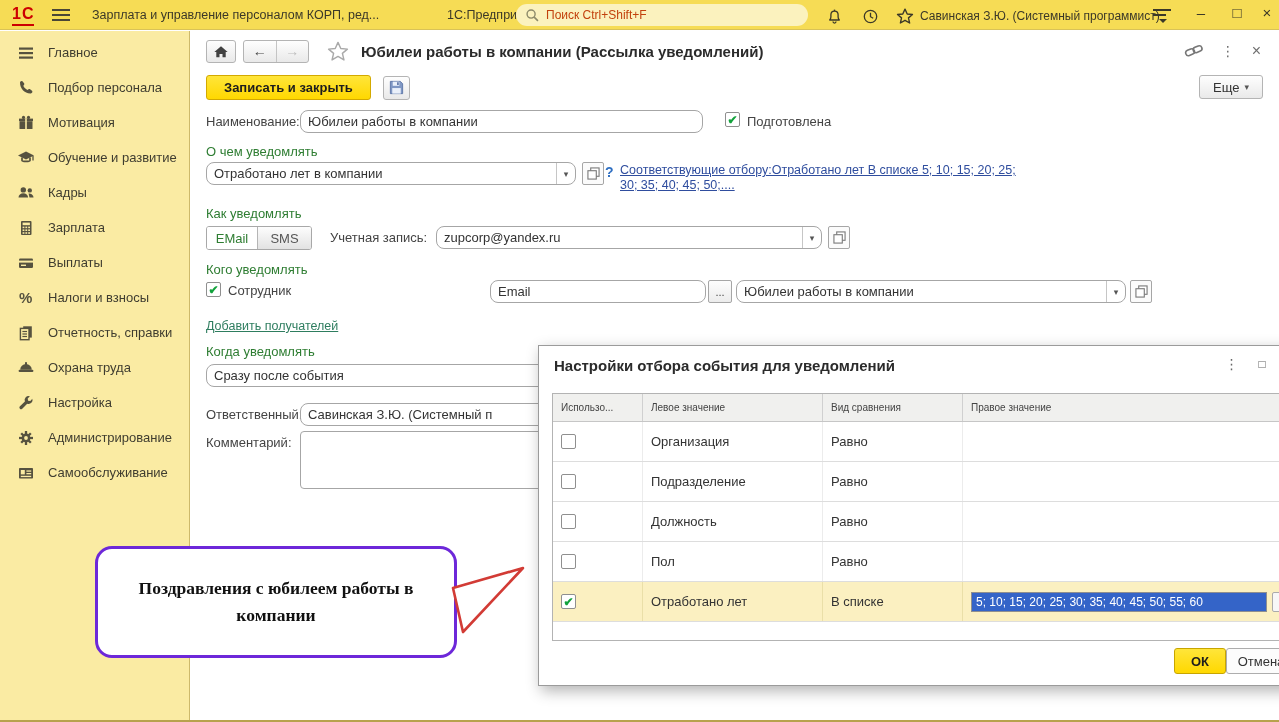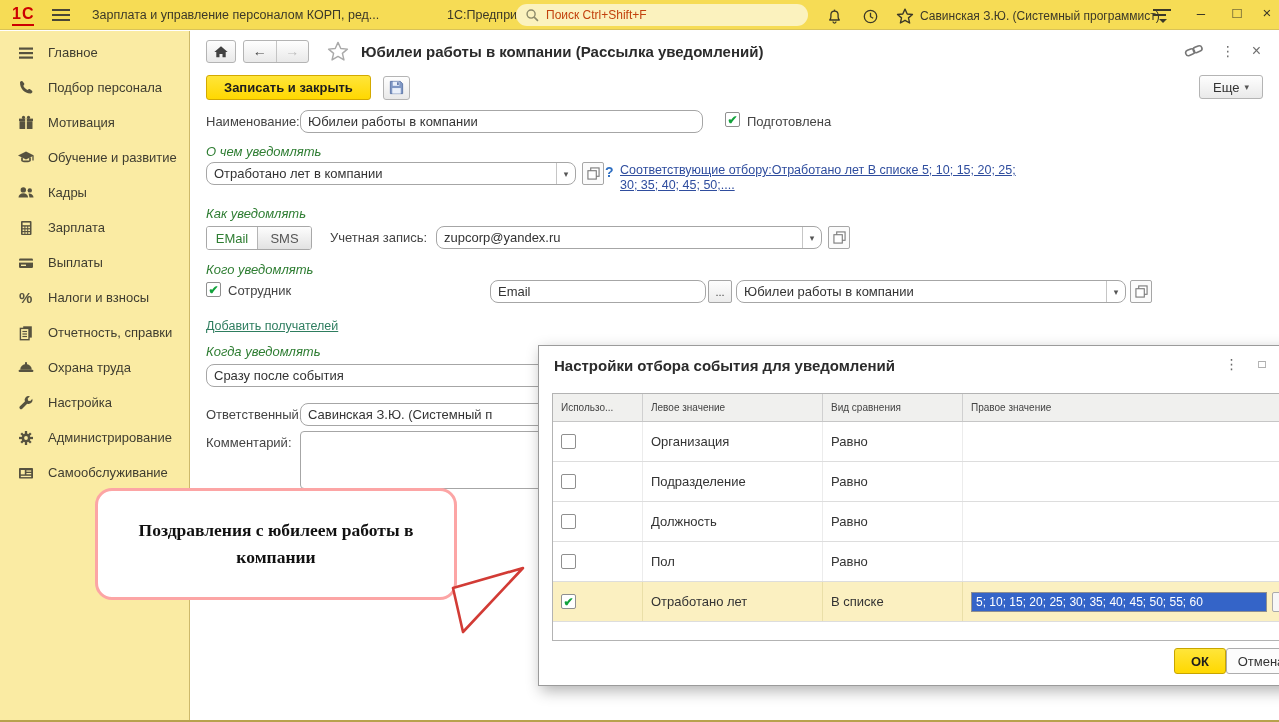--- a/index.html
+++ b/index.html
@@ -51,21 +51,21 @@
 
   .toolbar { position:absolute; left:15px; top:44px; display:flex; gap:12px; align-items:center; }
   .btn-save { height:25px; padding:0 17px; background:linear-gradient(#FFE53A,#FFD800);
               border:1px solid #D3A900; border-radius:3px; font-size:13px; font-weight:bold; color:#1D1D1D;
               display:flex; align-items:center; cursor:pointer; }
   .btn-floppy { width:27px; height:24px; }
   .btn-more { position:absolute; right:16px; top:44px; width:64px; height:24px; font-size:13px; color:#333; gap:5px; }
   .btn-more b { font-size:9px; color:#555; font-weight:normal; }
 
   .lbl { position:absolute; font-size:13px; color:#444; white-space:nowrap; }
-  .sec { position:absolute; font-size:13px; color:#2E7D32; white-space:nowrap;font-style:italic; }
+  .sec { position:absolute; font-size:13px; color:#2E7D32; white-space:nowrap; }
   .input, .combo { position:absolute; height:23px; border:1px solid #A6A6A6; border-radius:8px; background:#fff; }
   .input { display:flex; align-items:center; padding:0 7px; font-size:13px; color:#333; overflow:hidden; white-space:nowrap; }
   .combo { display:flex; align-items:stretch; }
   .combo .txt { flex:1; padding:0 7px; font-size:13px; color:#333; display:flex; align-items:center;
                 overflow:hidden; white-space:nowrap; }
   .combo .arr { width:19px; border-left:1px solid #C6C6C6; text-align:center; font-size:9px; color:#555;
                 display:flex; align-items:center; justify-content:center; cursor:pointer; }
   .open-btn { position:absolute; width:22px; height:23px; border:1px solid #A6A6A6; border-radius:2px;
               background:#FBFBFB; display:flex; align-items:center; justify-content:center; cursor:pointer; }
   .mini-btn { position:absolute; width:24px; height:23px; border:1px solid #A6A6A6; border-radius:2px;
@@ -110,22 +110,22 @@
                background:#F7F7F7; font-size:11px; color:#444; display:flex; align-items:center;
                justify-content:center; flex:0 0 22px; cursor:pointer; }
   .dlg-footer { position:absolute; right:13px; bottom:11px; display:flex; gap:0; }
   .btn-ok { width:52px; height:26px; background:linear-gradient(#FFE53A,#FFD800); border:1px solid #C7A500;
             border-radius:3px; font-size:13px; font-weight:bold; color:#1D1D1D; display:flex; align-items:center;
             justify-content:center; cursor:pointer; }
   .btn-cancel { width:70px; height:26px; background:#FCFCFC; border:1px solid #ADADAD; border-radius:3px;
                 font-size:13px; color:#333; display:flex; align-items:center; justify-content:center; cursor:pointer; }
 
   
-  .callout { position:absolute; left:95px; top:488px; width:362px; height:112px; background:#fff;
-             border:3px solid #fca5a5; border-radius:17px; z-index:20;
+  .callout { position:absolute; left:95px; top:546px; width:362px; height:112px; background:#fff;
+             border:3px solid #6d28d9; border-radius:17px; z-index:20;
              display:flex; align-items:center; justify-content:center; padding:9px 26px; }
   .callout p { font-family:"Liberation Serif", serif; font-weight:bold; font-size:17.5px; color:#111;
                text-align:center; line-height:1.55; }
   .callout-tail { position:absolute; left:447px; top:556px; z-index:21; }
 </style>
 </head>
 <body>
 
 <div class="screen">
 

